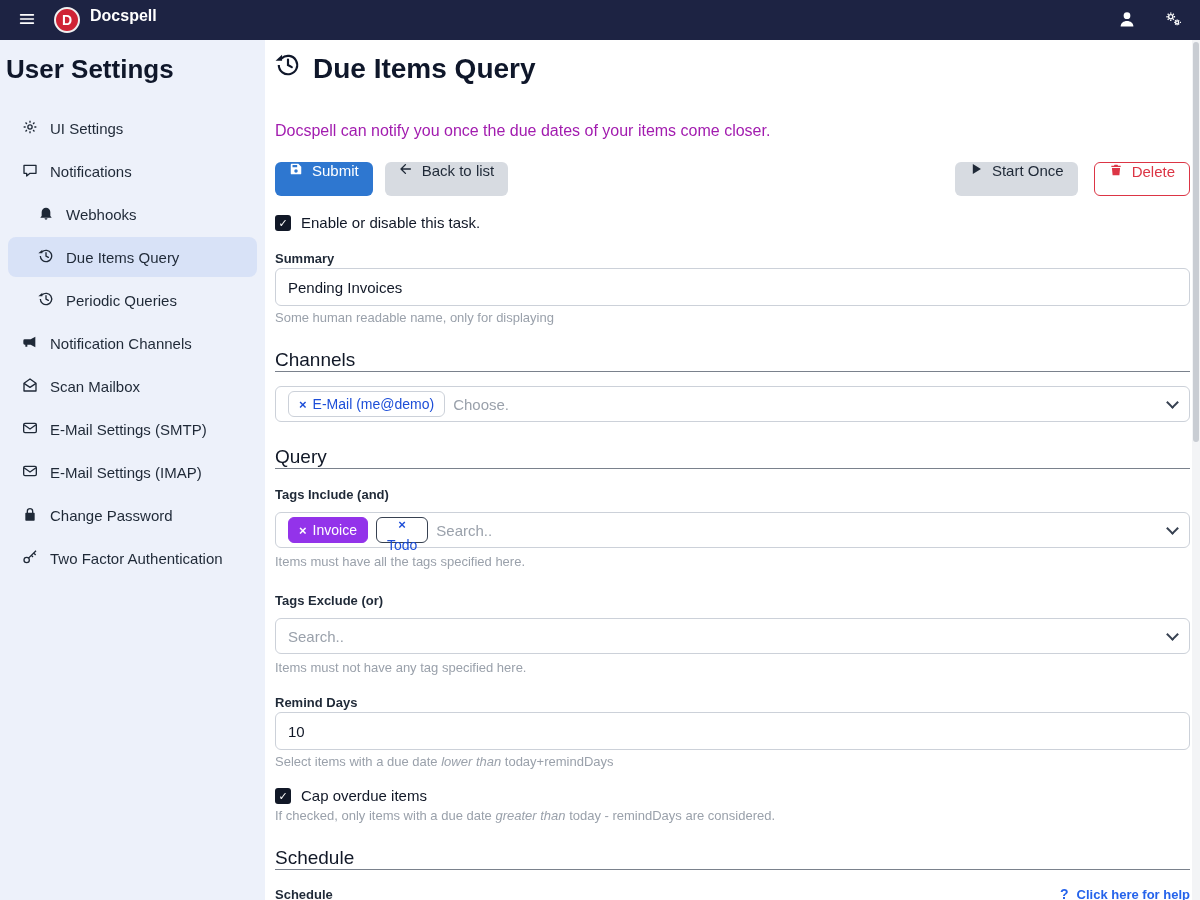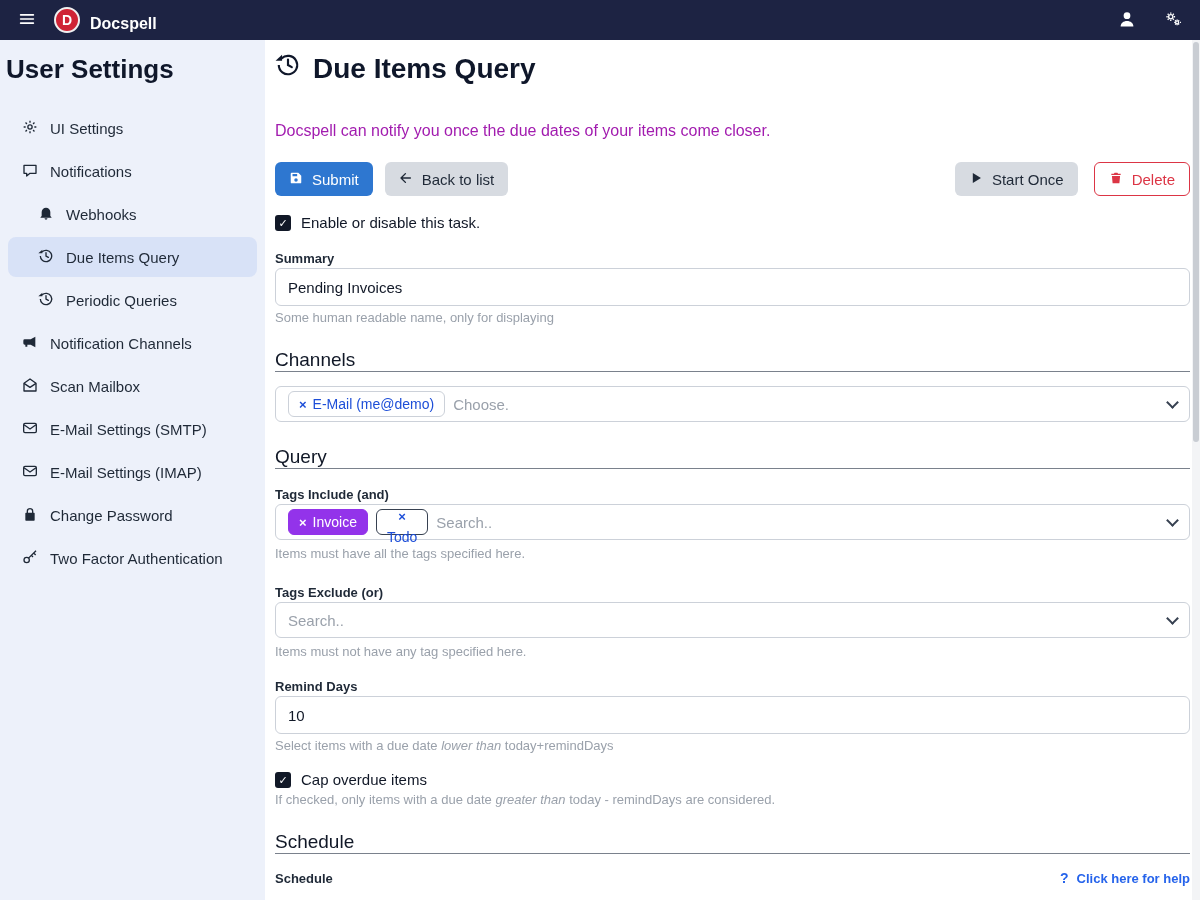--- a/index.html
+++ b/index.html
@@ -5,21 +5,21 @@
   * { box-sizing: border-box; margin: 0; padding: 0; }
   html,body { width:1200px; height:900px; overflow:hidden; }
   body { font-family:"Liberation Sans","DejaVu Sans",sans-serif; background:#fff; color:#111827; }
   .app { position:relative; width:1200px; height:900px; overflow:hidden; }
 
   
   .topbar { position:absolute; top:0; left:0; width:1200px; height:40px;
     background:#1d2343; color:#fff; display:flex; align-items:center; padding:0 14px; }
   .icon-btn { background:none; border:none; color:#fff; display:flex; align-items:center; cursor:pointer; padding:4px; }
   .topbar svg { width:18px; height:18px; }
-  .brand { display:flex; align-items:flex-end; gap:10px; margin-left:14px; }
+  .brand { display:flex; align-items:flex-start; gap:10px; margin-left:14px; }
   .logo-circle { width:26px; height:26px; border-radius:50%; background:#cf2335; border:2px solid #f0f0f0;
     color:#fff; font-weight:bold; font-size:14px; display:flex; align-items:center; justify-content:center; }
   .logo-circle::before { content:"D"; }
   .brand-name { font-size:16px; font-weight:bold; color:#fff; }
   .topbar-spacer { flex:1; }
   .topbar-right { display:flex; align-items:center; gap:20px; }
 
   
   .sidebar { position:absolute; top:40px; left:0; width:265px; height:860px; background:#edf1fa; }
   .sidebar-title { font-size:26px; font-weight:bold; color:#0f172a; padding:14px 6px 20px 6px; }
@@ -31,21 +31,21 @@
 
   
   .main { position:absolute; top:40px; left:265px; right:0; bottom:0; background:#fff;
     padding:12px 10px 0 10px; overflow:hidden; }
   .page-title { display:flex; align-items:center; gap:12px; font-size:28px; font-weight:bold; color:#0f172a; }
   .page-title svg { width:26px; height:26px; }
   .descr { margin-top:37px; font-size:16px; color:#a21caf; }
 
   .toolbar { margin-top:22px; display:flex; align-items:center; gap:12px; }
   .toolbar-right { margin-left:auto; display:flex; gap:16px; }
-  .btn { display:inline-flex; align-items:center; gap:9px; height:34px; padding:0 14px; border-radius:6px;
+  .btn { display:inline-flex; align-items:flex-start; gap:9px; height:34px; padding:0 14px; border-radius:6px;
     font-size:15px; border:none; cursor:pointer; font-family:inherit; }
   .btn svg { width:14px; height:14px; }
   .btn-primary { background:#2e77d0; color:#fff; }
   .btn-secondary { background:#d7dbe1; color:#1f2937; }
   .btn-danger { background:#fff; color:#dc3545; border:1px solid #dc3545; }
 
   .check-row { display:flex; align-items:flex-end; gap:10px; font-size:15px; color:#111827; }
   .cb { width:16px; height:16px; background:#111827; border-radius:3px; color:#fff; flex:none;
     display:inline-flex; align-items:center; justify-content:center; font-size:11px; cursor:pointer; }
   .cb::before { content:"\2713"; }
@@ -53,21 +53,21 @@
 
   .field-label { font-size:13px; font-weight:bold; color:#1f2937; }
   .mt20 { margin-top:20px; } .mt24 { margin-top:24px; } .mt26 { margin-top:26px; }
   .input { margin-top:2px; width:100%; height:36px; border:1px solid #ccd1d9; border-radius:6px;
     padding:18px 12px; font-size:15px; color:#111827; font-family:inherit; background:#fff; }
   .help { margin-top:4px; font-size:13px; color:#9aa1ab; }
   .help i { font-style:italic; }
 
   .section-h { margin-top:24px; font-size:19px; font-weight:normal; color:#111827; line-height:21px;
     padding-bottom:1px; border-bottom:1px solid #7a818c; }
-  .select { margin-top:2px; display:flex; align-items:center; gap:8px; height:36px;
+  .select { margin-top:10px; display:flex; align-items:center; gap:8px; height:36px;
     border:1px solid #ccd1d9; border-radius:6px; padding:0 12px; cursor:pointer; }
   .select.mt14 { margin-top:14px; }
   .placeholder { color:#9aa1ab; font-size:15px; }
   .chev { margin-left:auto; width:9px; height:9px; border-right:2px solid #374151; border-bottom:2px solid #374151;
     transform:rotate(45deg); margin-top:-4px; flex:none; }
   .chip { display:inline-flex; align-items:center; gap:6px; height:26px; padding:0 10px; border-radius:6px;
     font-size:14px; border:1px solid #ccd1d9; background:#fff; color:#1d4ed8; cursor:pointer; }
   .chip-x { font-size:13px; line-height:1; cursor:pointer; }
   .chip-x::before { content:"\00d7"; font-weight:bold; }
   .chip-purple { background:#9333ea; border-color:#9333ea; color:#fff; }

